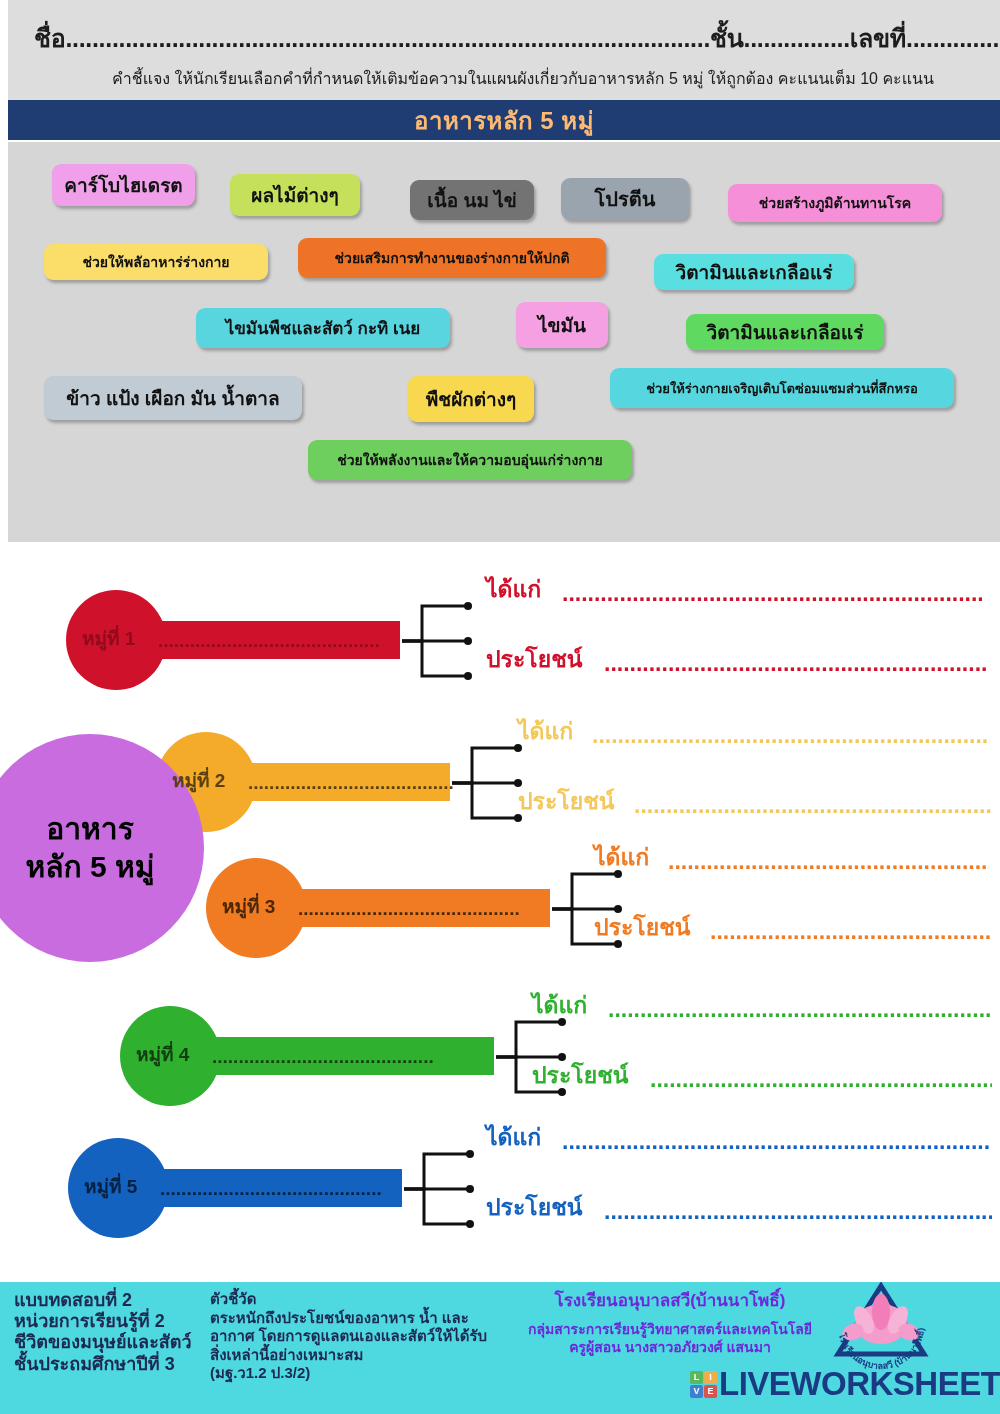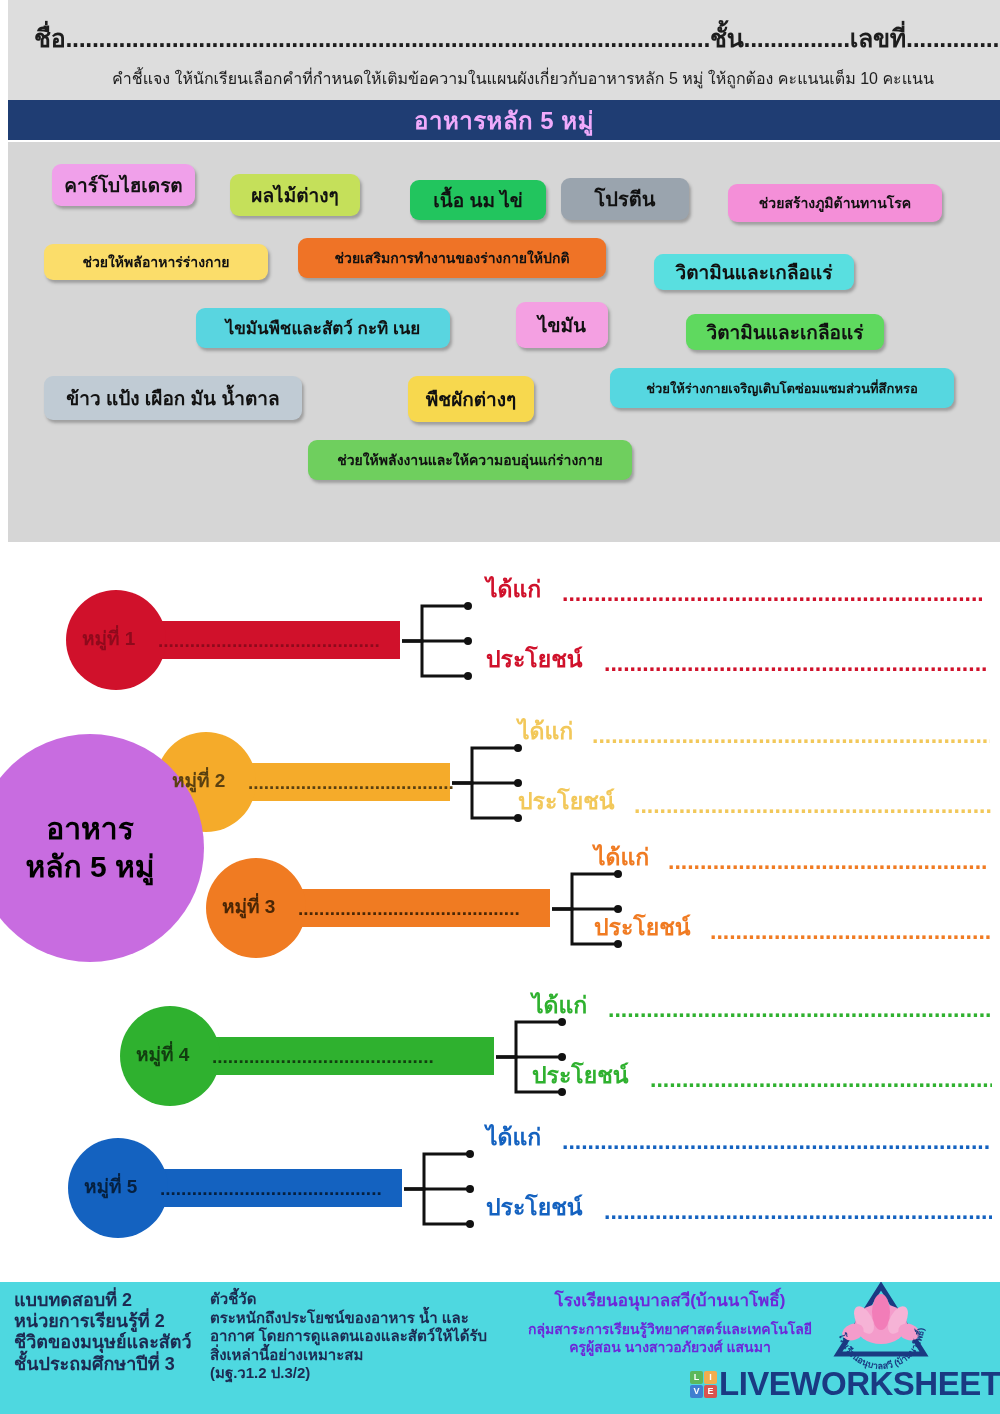--- a/index.html
+++ b/index.html
@@ -45,21 +45,21 @@
   .title-band {
     position: absolute;
     left: 8px; top: 100px;
     width: 992px; height: 40px;
     background: #1f3d73;
     display: flex;
     align-items: center;
     justify-content: center;
   }
   .title-band span {
-    color: #f0abfc;
+    color: #fdba74;
     font-size: 24px;
     font-weight: 700;
     letter-spacing: 0.5px;
   }
 
   
   .wordbank {
     position: absolute;
     left: 8px; top: 142px;
     width: 992px; height: 400px;
@@ -236,21 +236,21 @@
   <div class="name-line">ชื่อ.................................................................................................ชั้น................เลขที่...............</div>
   <div class="instruction-line">คำชี้แจง ให้นักเรียนเลือกคำที่กำหนดให้เติมข้อความในแผนผังเกี่ยวกับอาหารหลัก 5 หมู่ ให้ถูกต้อง คะแนนเต็ม 10 คะแนน</div>
 </div>
 <div class="title-band">
   <span>อาหารหลัก 5 หมู่</span>
 </div>
 
 <div class="wordbank" id="wordbank" style="background: rgb(214, 214, 214);">
     <div class="chip" style="left: 44px; top: 22px; width: 143px; height: 42px; background: rgb(240, 160, 234); font-size: 19px;">คาร์โบไฮเดรต</div>
     <div class="chip" style="left: 222px; top: 32px; width: 130px; height: 42px; background: rgb(197, 224, 90); font-size: 19px;">ผลไม้ต่างๆ</div>
-    <div class="chip" style="left: 402px; top: 38px; width: 136px; height: 40px; background: #22c55e; font-size: 19px;">เนื้อ นม ไข่</div>
+    <div class="chip" style="left: 402px; top: 38px; width: 124px; height: 40px; background: #737373; font-size: 19px;">เนื้อ นม ไข่</div>
     <div class="chip" style="left: 553px; top: 36px; width: 128px; height: 42px; background: rgb(154, 164, 174); font-size: 20px;">โปรตีน</div>
     <div class="chip" style="left: 720px; top: 42px; width: 214px; height: 38px; background: rgb(244, 143, 216); font-size: 14px;">ช่วยสร้างภูมิต้านทานโรค</div>
     <div class="chip" style="left: 36px; top: 102px; width: 224px; height: 36px; background: rgb(251, 221, 106); font-size: 14px;">ช่วยให้พลัอาหาร่ร่างกาย</div>
     <div class="chip" style="left: 290px; top: 96px; width: 308px; height: 40px; background: rgb(239, 115, 38); font-size: 14px;">ช่วยเสริมการทำงานของร่างกายให้ปกติ</div>
     <div class="chip" style="left: 646px; top: 112px; width: 200px; height: 36px; background: rgb(89, 223, 224); font-size: 19px;">วิตามินและเกลือแร่</div>
     <div class="chip" style="left: 188px; top: 166px; width: 254px; height: 40px; background: rgb(89, 213, 224); font-size: 17px;">ไขมันพืชและสัตว์ กะทิ เนย</div>
     <div class="chip" style="left: 508px; top: 160px; width: 92px; height: 46px; background: rgb(244, 160, 226); font-size: 19px;">ไขมัน</div>
     <div class="chip" style="left: 678px; top: 172px; width: 198px; height: 36px; background: rgb(95, 217, 95); font-size: 19px;">วิตามินและเกลือแร่</div>
     <div class="chip" style="left: 36px; top: 234px; width: 258px; height: 44px; background: rgb(192, 203, 212); font-size: 19px;">ข้าว แป้ง เผือก มัน น้ำตาล</div>
     <div class="chip" style="left: 400px; top: 234px; width: 126px; height: 46px; background: rgb(247, 216, 78); font-size: 19px;">พืชผักต่างๆ</div>

